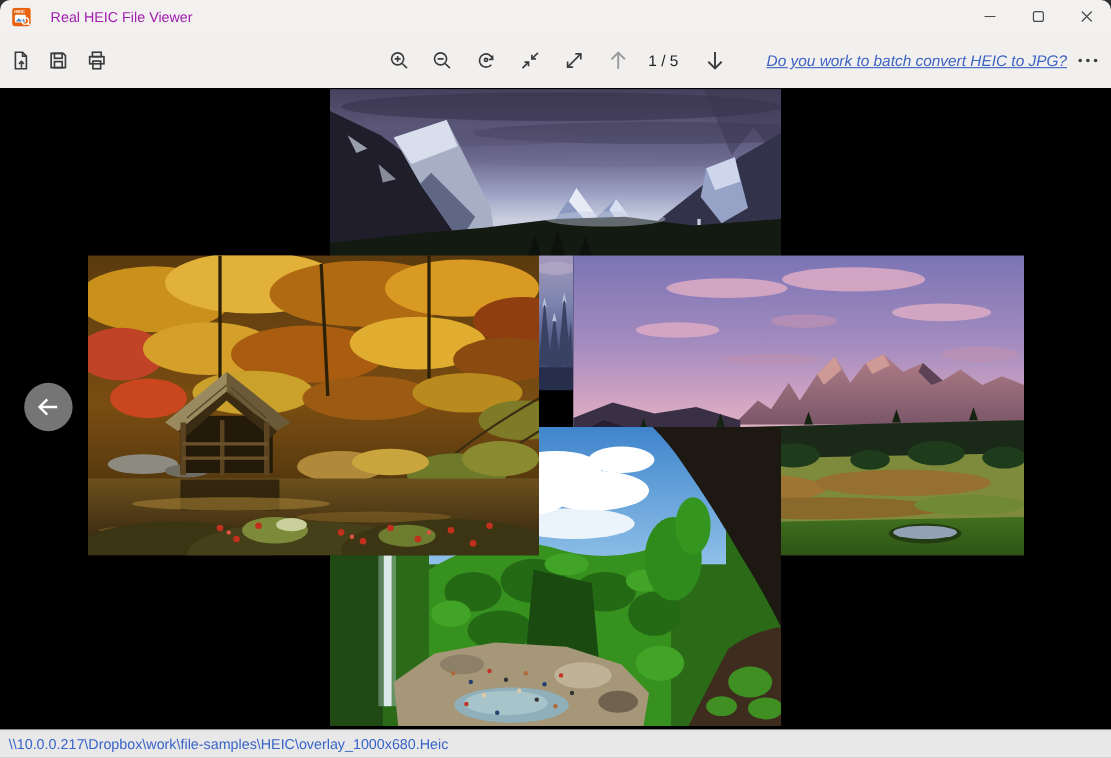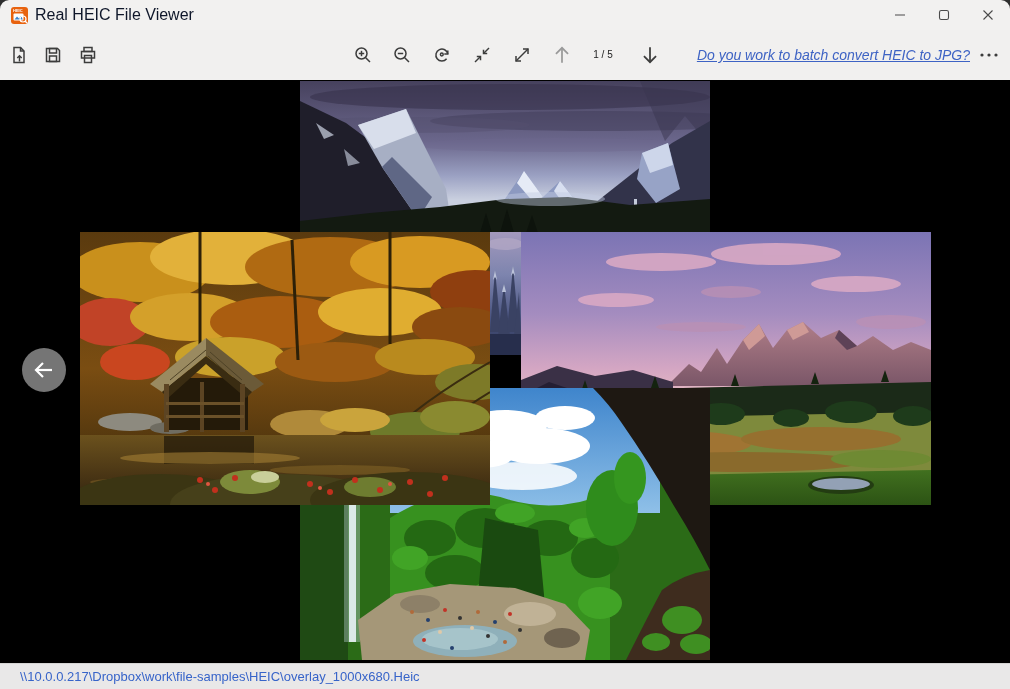--- a/index.html
+++ b/index.html
@@ -9,32 +9,32 @@
   }
   .window{
     position:absolute;left:0;top:0;width:1010px;height:689px;
     border-radius:9px 9px 0 0;overflow:hidden;background:#000;
   }
   
   .titlebar{
     height:30px;background:#f2f1f0;display:flex;align-items:center;position:relative;
   }
   .app-icon{width:17px;height:17px;margin-left:11px;flex:0 0 auto;}
-  .title-text{margin-left:7px;font-size:16px;color:#0f172a;}
+  .title-text{margin-left:18px;font-size:13px;color:#a21caf;}
   .win-controls{position:absolute;right:0;top:0;height:30px;display:flex;}
   .win-btn{width:44px;height:30px;display:flex;align-items:center;justify-content:center;cursor:pointer;}
   
   .toolbar{height:50px;background:#f1f0ef;position:relative;}
   .tbtn{
     position:absolute;top:8px;width:34px;height:34px;border:none;background:transparent;
     display:flex;align-items:center;justify-content:center;padding:0;cursor:pointer;border-radius:4px;
   }
   .page-indicator{
     position:absolute;left:580px;top:0;width:46px;height:50px;line-height:50px;
-    text-align:center;font-size:10px;color:#222;
+    text-align:center;font-size:14px;color:#222;
   }
   .convert-link{
     position:absolute;right:40px;top:0;height:50px;line-height:50px;
     font-size:14px;font-style:italic;text-decoration:underline;color:#3e63c4;cursor:pointer;
   }
   
   .viewer{position:relative;width:1010px;height:583px;background:#000;overflow:hidden;}
   .photo{position:absolute;overflow:hidden;}
   .photo svg{display:block;}
   #ph-yosemite{left:300px;top:1px;width:410px;height:152px;z-index:1;}
@@ -43,21 +43,21 @@
   #ph-canyon{left:300px;top:308px;width:410px;height:272px;z-index:3;}
   #ph-autumn{left:80px;top:152px;width:410px;height:273px;z-index:4;}
   .back-btn{
     position:absolute;left:22px;top:268px;width:44px;height:44px;border-radius:50%;
     background:rgba(122,122,122,.96);display:flex;align-items:center;justify-content:center;
     z-index:10;cursor:pointer;border:none;padding:0;
   }
   
   .statusbar{
     height:25px;background:#e9e8e8;border-top:1px solid #d5d4d3;
-    font-size:13px;color:#3764c9;line-height:25px;padding-left:20px;white-space:nowrap;
+    font-size:13px;color:#3764c9;line-height:25px;padding-left:8px;white-space:nowrap;
   }
 </style>
 </head>
 <body>
 
 <div class="window">
 
   <div class="titlebar">
     <span class="app-icon">
       <svg width="17" height="17" viewBox="0 0 17 17">

